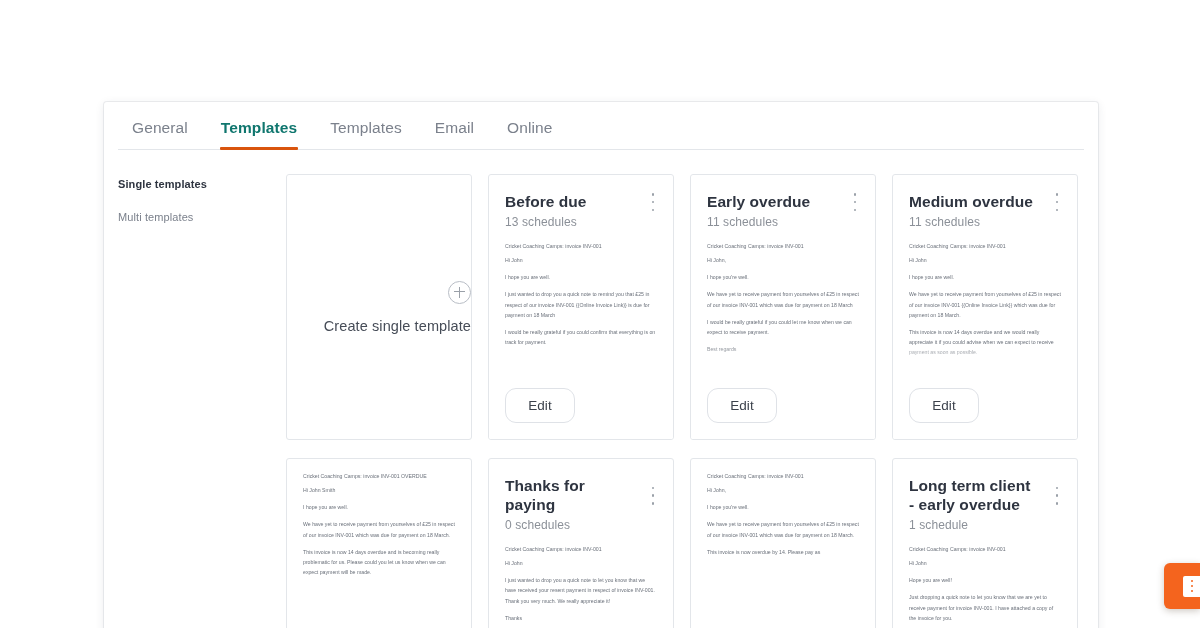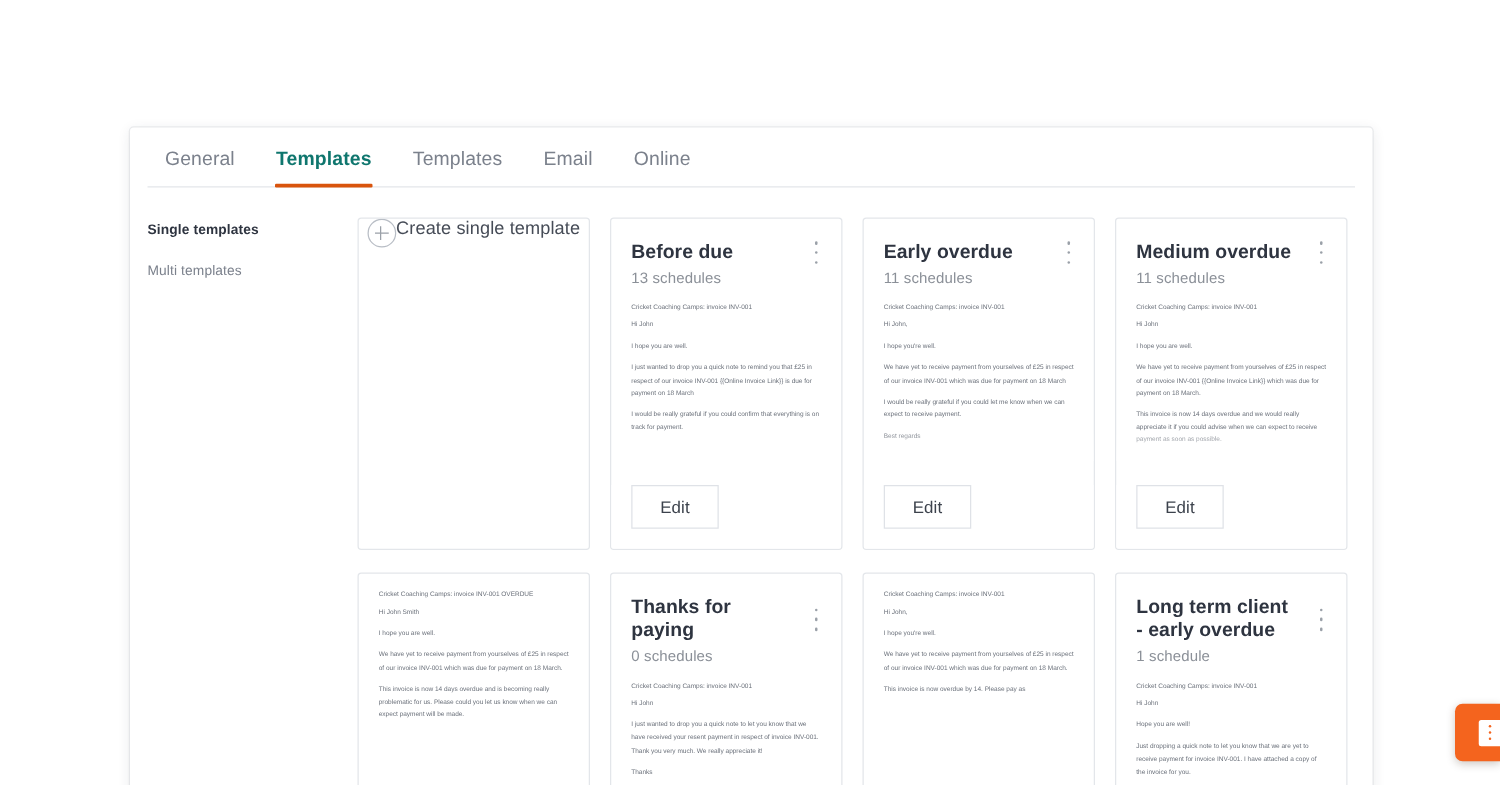--- a/index.html
+++ b/index.html
@@ -109,22 +109,22 @@
     border-radius: 3px;
     background: #fff;
     height: 266px;
     box-sizing: border-box;
     overflow: hidden;
   }
 
   
   .card.create {
     display: flex;
-    flex-direction: row;
-    align-items: flex-start;
+    flex-direction: column;
+    align-items: flex-end;
     justify-content: center;
     cursor: pointer;
   }
   .plus-circle {
     width: 21px;
     height: 21px;
     border-radius: 50%;
     border: 1px solid #b8bdc5;
     position: relative;
     margin-bottom: 14px;
@@ -220,21 +220,21 @@
   }
   .btn-edit {
     display: inline-block;
     min-width: 68px;
     text-align: center;
     padding: 9px 0;
     font-size: 13.5px;
     color: #3c424c;
     background: #fff;
     border: 1px solid #dfe2e7;
-    border-radius: 0;
+    border-radius: 11px;
     cursor: pointer;
     letter-spacing: .1px;
   }
 
   
   .row1 .preview { height: 128px; }
   .row2 .preview { height: 150px; }
 
   .card.row2 { height: 210px; }
 

